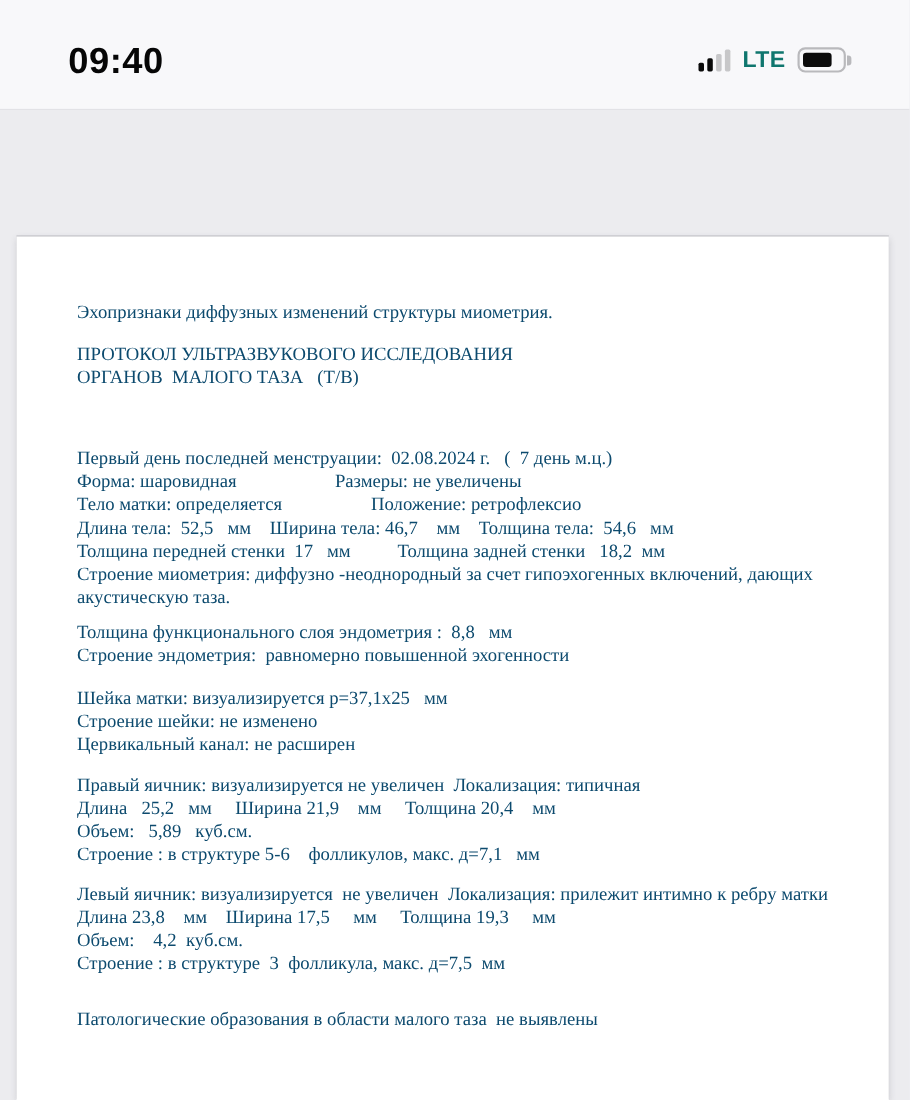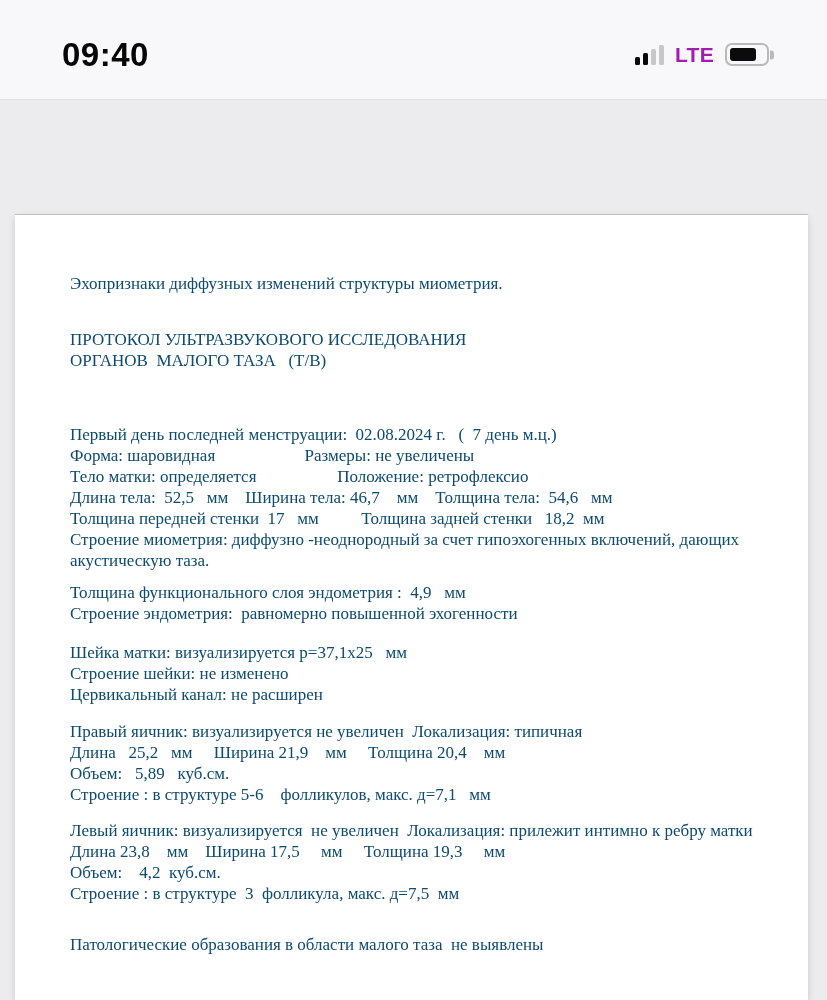--- a/index.html
+++ b/index.html
@@ -16,42 +16,42 @@
     display:flex; align-items:center; justify-content:space-between;
     padding:10px 52px 0 62px;
   }
   .time { font-size:33px; font-weight:700; color:#060606; letter-spacing:0.5px; }
   .status-right { display:flex; align-items:center; gap:11px; }
   .signal { display:flex; align-items:flex-end; gap:3px; height:20px; }
   .signal i { display:block; width:5px; background:#c7c7c9; border-radius:1.5px; }
   .signal i.s1 { height:8px; }  .signal i.s2 { height:12px; }
   .signal i.s3 { height:16px; } .signal i.s4 { height:20px; }
   .signal i.on { background:#0a0a0a; }
-  .lte { font-size:21px; font-weight:700; color:#a21caf; letter-spacing:0.3px; }
+  .lte { font-size:21px; font-weight:700; color:#0f766e; letter-spacing:0.3px; }
   .battery { position:relative; width:44px; height:23px;
     border:2px solid #b9b9bc; border-radius:7px; margin-right:6px; }
   .battery-fill { position:absolute; top:3px; bottom:3px; left:3px;
     background:#0b0b0b; border-radius:3px; }
   .battery-nub { position:absolute; right:-7px; top:50%; transform:translateY(-50%);
     width:4px; height:9px; background:#b9b9bc; border-radius:0 3px 3px 0; }
   
   .content { position:absolute; top:100px; left:0; right:0; bottom:0; }
   .page {
     position:absolute; left:15px; top:115px; width:793px; height:785px;
     background:#ffffff;
     box-shadow:0 -1px 0 rgba(120,120,130,.35), 0 2px 6px rgba(80,80,95,.22);
     padding:58px 18px 0 55px;
   }
   .ln {
     font-family:"Liberation Serif", serif;
     font-size:17px; line-height:21px; color:#0c4a6e;
     white-space:pre; overflow:hidden;
   }
   .mt11{margin-top:11px} .mt15{margin-top:15px} .mt16{margin-top:16px}
-  .mt17{margin-top:35px} .mt18{margin-top:18px} .mt30{margin-top:30px}
+  .mt17{margin-top:17px} .mt18{margin-top:18px} .mt30{margin-top:30px}
   .mt53{margin-top:53px}
 </style>
 </head>
 <body>
 
 <div class="screen">
 
   <header class="status-bar">
     <span class="time">09:40</span>
     <div class="status-right">
@@ -74,21 +74,21 @@
       <p class="ln">Эхопризнаки диффузных изменений структуры миометрия.</p>
       <p class="ln mt17">ПРОТОКОЛ УЛЬТРАЗВУКОВОГО ИССЛЕДОВАНИЯ</p>
       <p class="ln">ОРГАНОВ  МАЛОГО ТАЗА   (Т/В)</p>
       <p class="ln mt53">Первый день последней менструации:  02.08.2024 г.   (  7 день м.ц.)</p>
       <p class="ln">Форма: шаровидная                     Размеры: не увеличены</p>
       <p class="ln">Тело матки: определяется                   Положение: ретрофлексио</p>
       <p class="ln">Длина тела:  52,5   мм    Ширина тела: 46,7    мм    Толщина тела:  54,6   мм</p>
       <p class="ln">Толщина передней стенки  17   мм          Толщина задней стенки   18,2  мм</p>
       <p class="ln">Строение миометрия: диффузно -неоднородный за счет гипоэхогенных включений, дающих</p>
       <p class="ln">акустическую таза.</p>
-      <p class="ln mt11">Толщина функционального слоя эндометрия :  4,9   мм</p>
+      <p class="ln mt11">Толщина функционального слоя эндометрия :  8,8   мм</p>
       <p class="ln">Строение эндометрия:  равномерно повышенной эхогенности</p>
       <p class="ln mt18">Шейка матки: визуализируется р=37,1х25   мм</p>
       <p class="ln">Строение шейки: не изменено</p>
       <p class="ln">Цервикальный канал: не расширен</p>
       <p class="ln mt16">Правый яичник: визуализируется не увеличен  Локализация: типичная</p>
       <p class="ln">Длина   25,2   мм     Ширина 21,9    мм     Толщина 20,4    мм</p>
       <p class="ln">Объем:   5,89   куб.см.</p>
       <p class="ln">Строение : в структуре 5-6    фолликулов, макс. д=7,1   мм</p>
       <p class="ln mt15">Левый яичник: визуализируется  не увеличен  Локализация: прилежит интимно к ребру матки</p>
       <p class="ln">Длина 23,8    мм    Ширина 17,5     мм     Толщина 19,3     мм</p>

